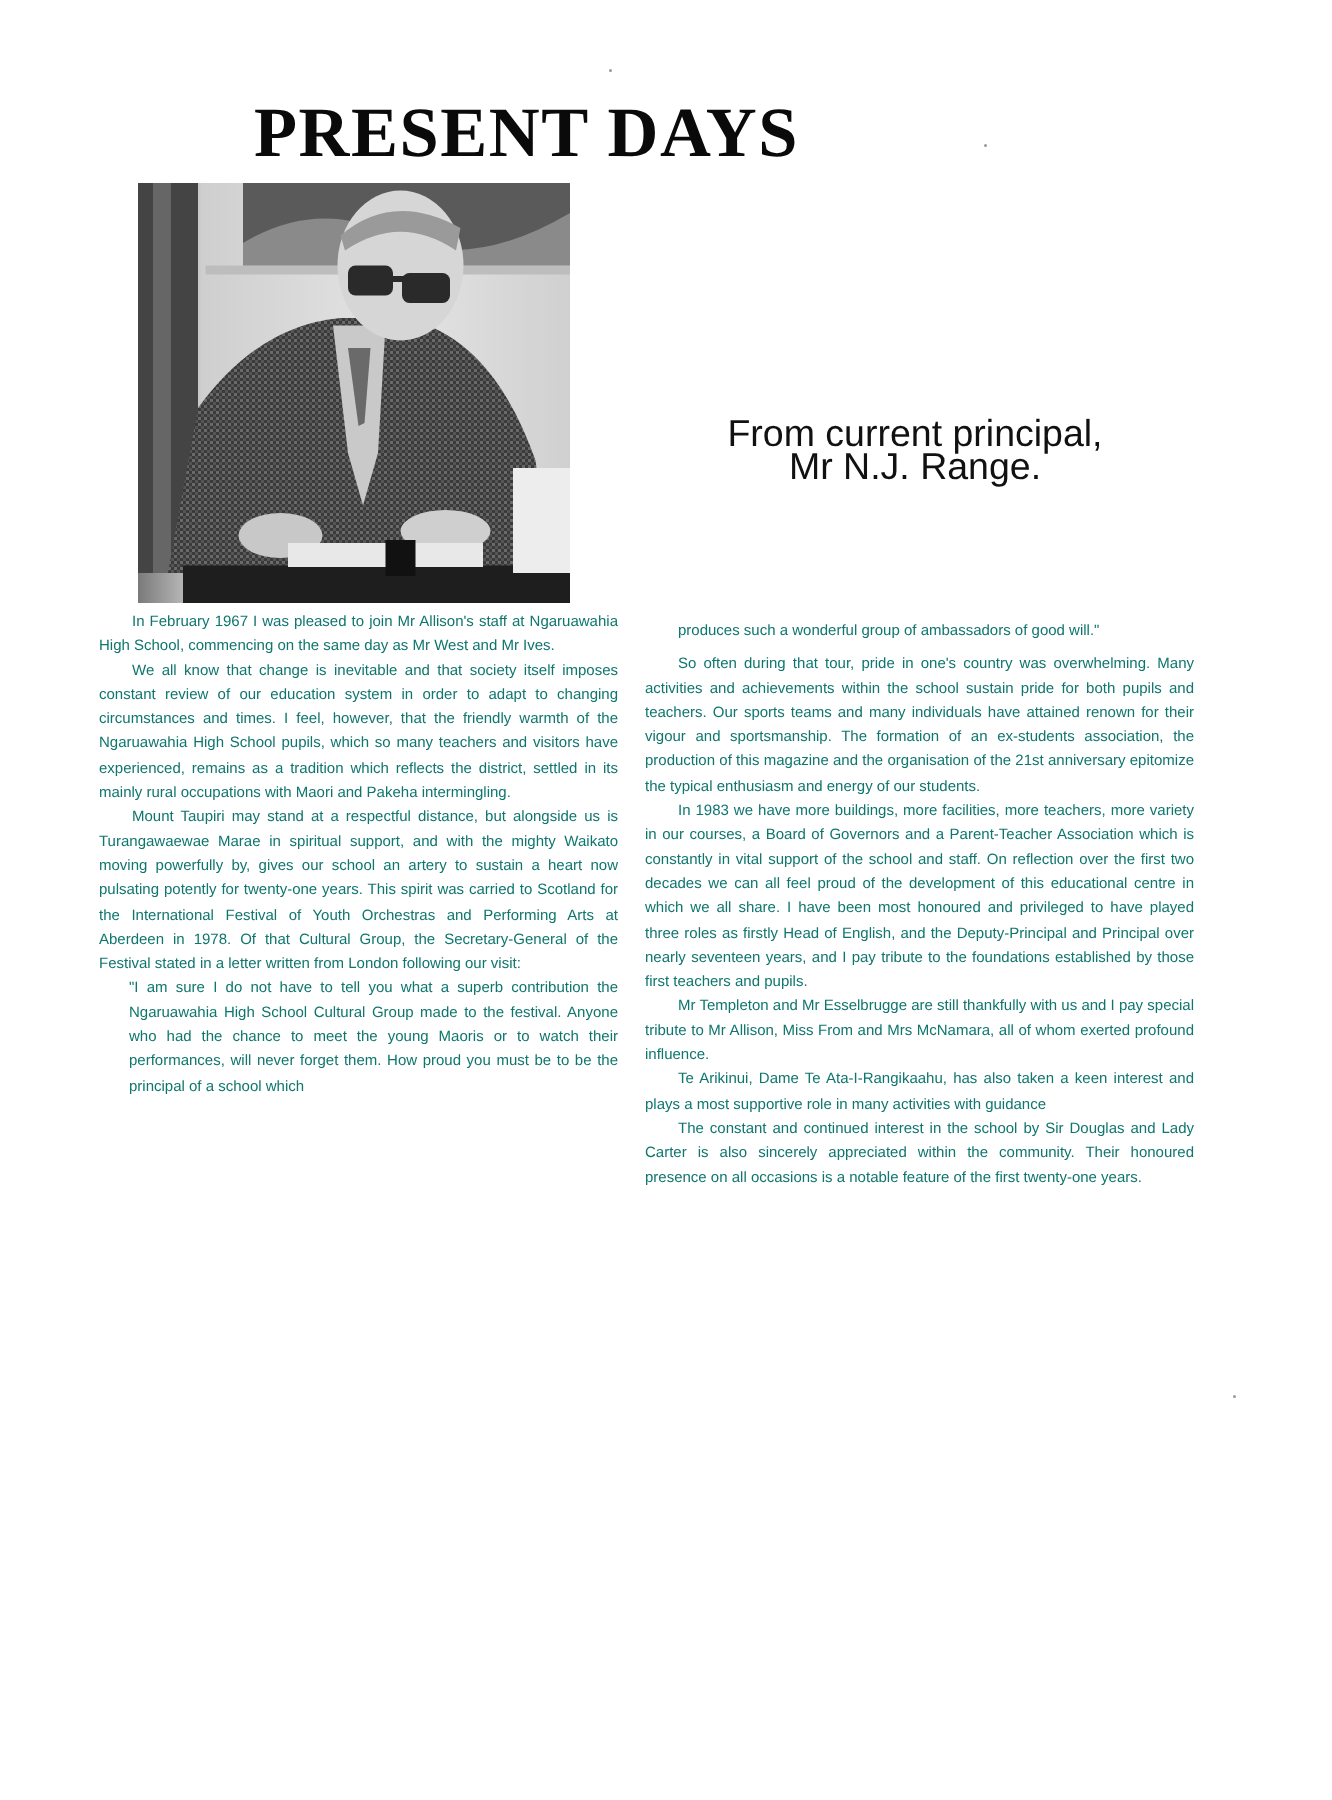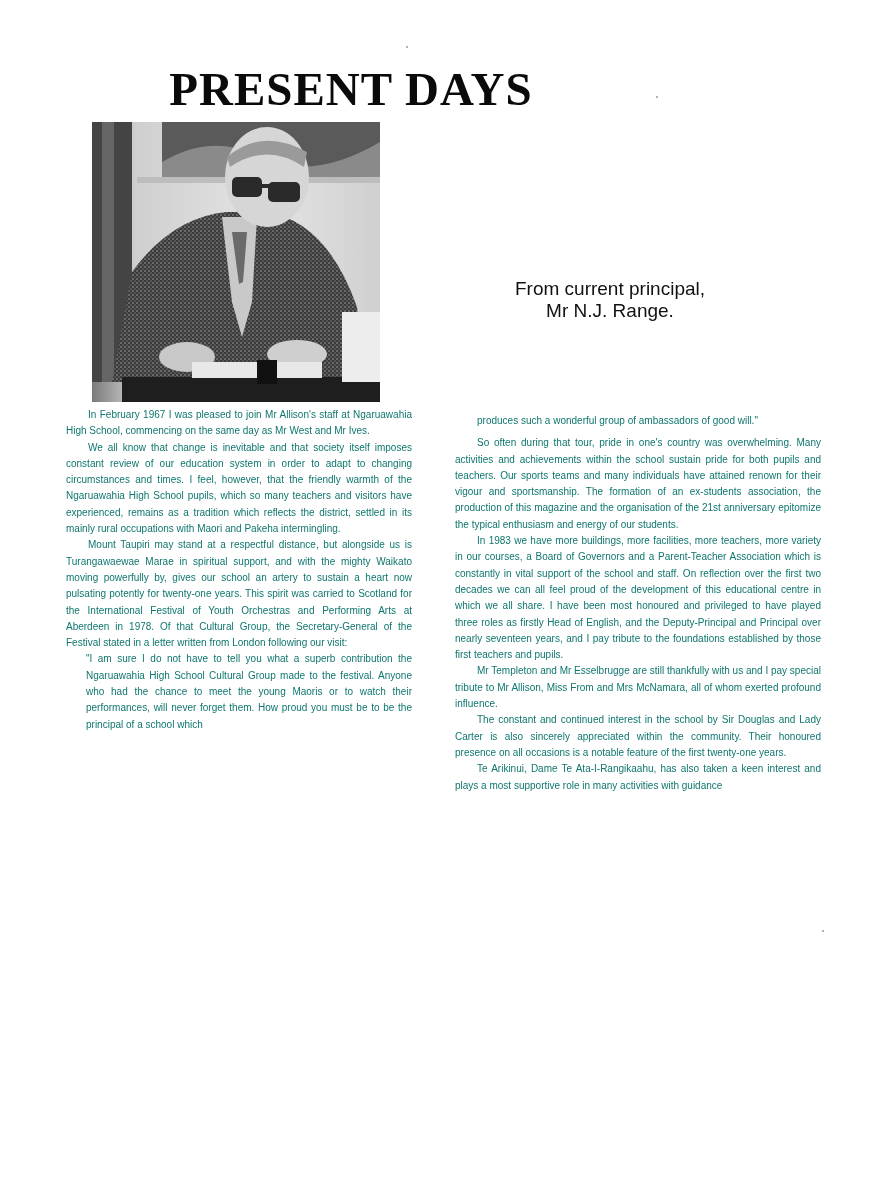--- a/index.html
+++ b/index.html
@@ -10,29 +10,29 @@
     font-family: "Liberation Serif", "DejaVu Serif", serif; font-weight: bold;
     font-size: 47px; letter-spacing: 1px; color: #0a0a0a;
   }
   .photo {
     position: absolute; left: 92px; top: 122px; width: 288px; height: 280px;
     overflow: hidden; background: #8a8a8a;
   }
   .photo svg { display: block; width: 100%; height: 100%; }
   .byline {
     position: absolute; left: 440px; top: 278px; width: 340px; text-align: center;
-    font-family: "Liberation Sans", "DejaVu Sans", sans-serif; font-size: 19px;
+    font-family: "Liberation Sans", "DejaVu Sans", sans-serif; font-size: 25px;
     line-height: 22px; color: #111;
   }
   .col {
     position: absolute; font-family: "Liberation Sans", "DejaVu Sans", sans-serif;
     font-size: 10px; line-height: 16.3px; color: #0f766e; text-align: justify;
   }
   .col-left { left: 66px; top: 407px; width: 346px; }
-  .col-right { left: 455px; top: 413px; width: 366px; }
+  .col-right { left: 430px; top: 413px; width: 366px; }
   .col p { margin: 0 0 0 0; text-indent: 22px; }
   .col p.quote { padding-left: 20px; text-indent: 0; }
   .col p.quote-cont { padding-left: 22px; text-indent: 0; margin-bottom: 6px; }
   .col-right p { margin-bottom: 0px; }
   .speck { position: absolute; width: 2px; height: 2px; background: #999; border-radius: 1px; }
 </style>
 </head>
 <body>
 
 <div class="page">
@@ -94,20 +94,20 @@
     <p>We all know that change is inevitable and that society itself imposes constant review of our education system in order to adapt to changing circumstances and times. I feel, however, that the friendly warmth of the Ngaruawahia High School pupils, which so many teachers and visitors have experienced, remains as a tradition which reflects the district, settled in its mainly rural occupations with Maori and Pakeha intermingling.</p>
     <p>Mount Taupiri may stand at a respectful distance, but alongside us is Turangawaewae Marae in spiritual support, and with the mighty Waikato moving powerfully by, gives our school an artery to sustain a heart now pulsating potently for twenty-one years. This spirit was carried to Scotland for the International Festival of Youth Orchestras and Performing Arts at Aberdeen in 1978. Of that Cultural Group, the Secretary-General of the Festival stated in a letter written from London following our visit:</p>
     <p class="quote">"I am sure I do not have to tell you what a superb contribution the Ngaruawahia High School Cultural Group made to the festival. Anyone who had the chance to meet the young Maoris or to watch their performances, will never forget them. How proud you must be to be the principal of a school which</p>
   </div>
 
   <div class="col col-right">
     <p class="quote-cont">produces such a wonderful group of ambassadors of good will."</p>
     <p>So often during that tour, pride in one's country was overwhelming. Many activities and achievements within the school sustain pride for both pupils and teachers. Our sports teams and many individuals have attained renown for their vigour and sportsmanship. The formation of an ex-students association, the production of this magazine and the organisation of the 21st anniversary epitomize the typical enthusiasm and energy of our students.</p>
     <p>In 1983 we have more buildings, more facilities, more teachers, more variety in our courses, a Board of Governors and a Parent-Teacher Association which is constantly in vital support of the school and staff. On reflection over the first two decades we can all feel proud of the development of this educational centre in which we all share. I have been most honoured and privileged to have played three roles as firstly Head of English, and the Deputy-Principal and Principal over nearly seventeen years, and I pay tribute to the foundations established by those first teachers and pupils.</p>
     <p>Mr Templeton and Mr Esselbrugge are still thankfully with us and I pay special tribute to Mr Allison, Miss From and Mrs McNamara, all of whom exerted profound influence.</p>
+    <p>Te Arikinui, Dame Te Ata-I-Rangikaahu, has also taken a keen interest and plays a most supportive role in many activities with guidance</p>
     <p>The constant and continued interest in the school by Sir Douglas and Lady Carter is also sincerely appreciated within the community. Their honoured presence on all occasions is a notable feature of the first twenty-one years.</p>
-    <p>Te Arikinui, Dame Te Ata-I-Rangikaahu, has also taken a keen interest and plays a most supportive role in many activities with guidance</p>
   </div>
 
   <div class="speck" style="left:406px; top:46px;"></div>
   <div class="speck" style="left:656px; top:96px;"></div>
   <div class="speck" style="left:822px; top:930px;"></div>
 </div>
 
 </body></html>

